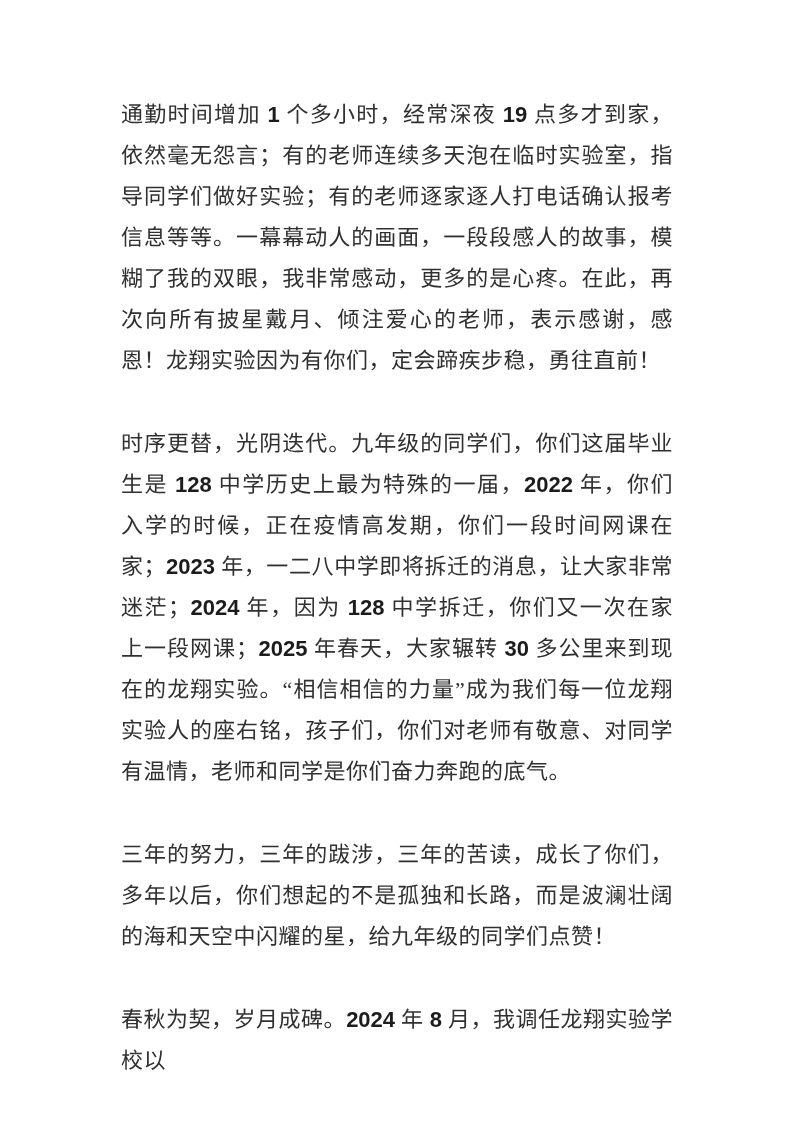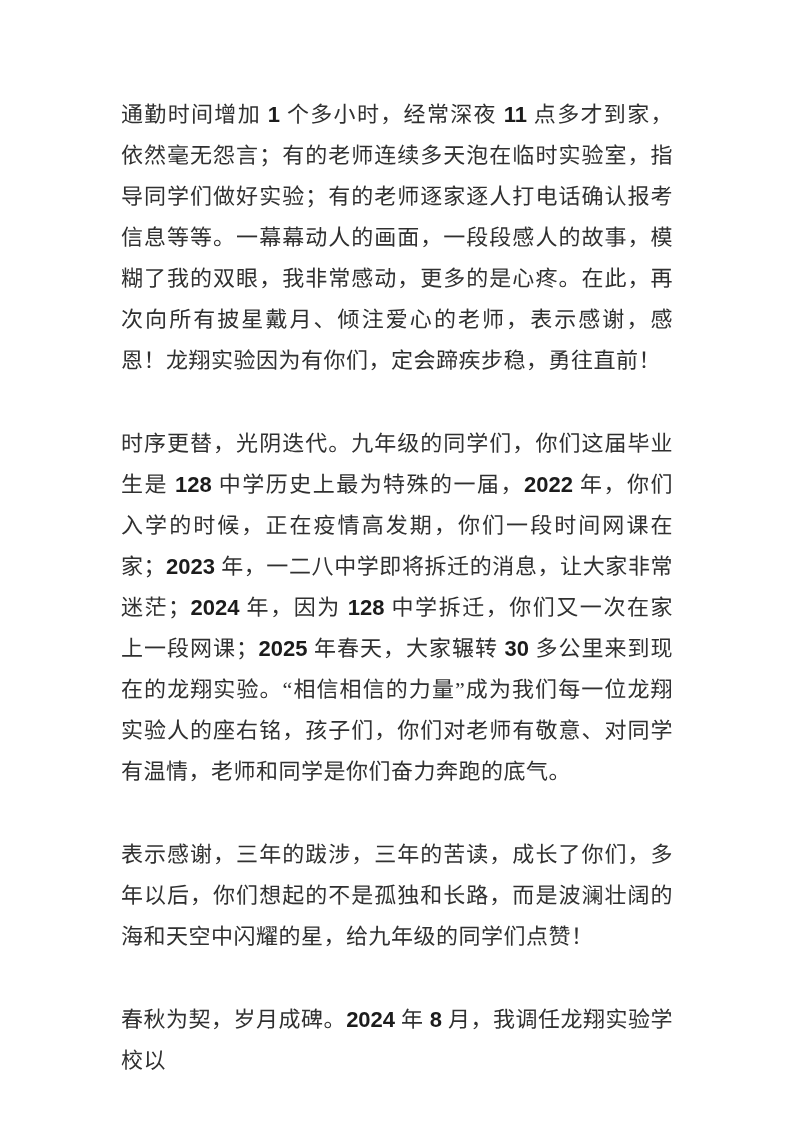--- a/index.html
+++ b/index.html
@@ -42,18 +42,18 @@
     font-weight: 600;
     color: #1c1c1c;
     letter-spacing: 0;
   }
 </style>
 </head>
 <body>
 
 <div class="page">
   <div class="doc-content">
-    <p>通勤时间增加 <span class="num">1</span> 个多小时，经常深夜 <span class="num">11</span> 点多才到家，依然毫无怨言；有的老师连续多天泡在临时实验室，指导同学们做好实验；有的老师逐家逐人打电话确认报考信息等等。一幕幕动人的画面，一段段感人的故事，模糊了我的双眼，我非常感动，更多的是心疼。在此，再次向所有披星戴月、倾注爱心的老师，表示感谢，感恩！龙翔实验因为有你们，定会蹄疾步稳，勇往直前！</p>
+    <p>通勤时间增加 <span class="num">1</span> 个多小时，经常深夜 <span class="num">19</span> 点多才到家，依然毫无怨言；有的老师连续多天泡在临时实验室，指导同学们做好实验；有的老师逐家逐人打电话确认报考信息等等。一幕幕动人的画面，一段段感人的故事，模糊了我的双眼，我非常感动，更多的是心疼。在此，再次向所有披星戴月、倾注爱心的老师，表示感谢，感恩！龙翔实验因为有你们，定会蹄疾步稳，勇往直前！</p>
     <p>时序更替，光阴迭代。九年级的同学们，你们这届毕业生是 <span class="num">128</span> 中学历史上最为特殊的一届，<span class="num">2022</span> 年，你们入学的时候，正在疫情高发期，你们一段时间网课在家；<span class="num">2023</span> 年，一二八中学即将拆迁的消息，让大家非常迷茫；<span class="num">2024</span> 年，因为 <span class="num">128</span> 中学拆迁，你们又一次在家上一段网课；<span class="num">2025</span> 年春天，大家辗转 <span class="num">30</span> 多公里来到现在的龙翔实验。“相信相信的力量”成为我们每一位龙翔实验人的座右铭，孩子们，你们对老师有敬意、对同学有温情，老师和同学是你们奋力奔跑的底气。</p>
-    <p>表示感谢，三年的跋涉，三年的苦读，成长了你们，多年以后，你们想起的不是孤独和长路，而是波澜壮阔的海和天空中闪耀的星，给九年级的同学们点赞！</p>
+    <p>三年的努力，三年的跋涉，三年的苦读，成长了你们，多年以后，你们想起的不是孤独和长路，而是波澜壮阔的海和天空中闪耀的星，给九年级的同学们点赞！</p>
     <p>春秋为契，岁月成碑。<span class="num">2024</span> 年 <span class="num">8</span> 月，我调任龙翔实验学校以</p>
   </div>
 </div>
 
 </body></html>

